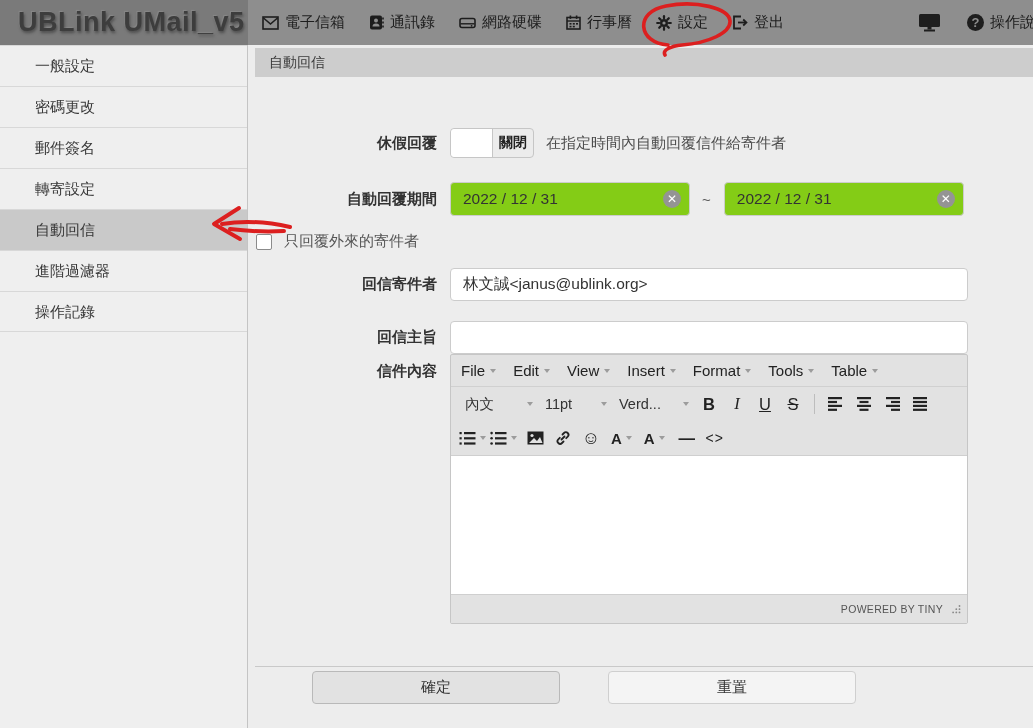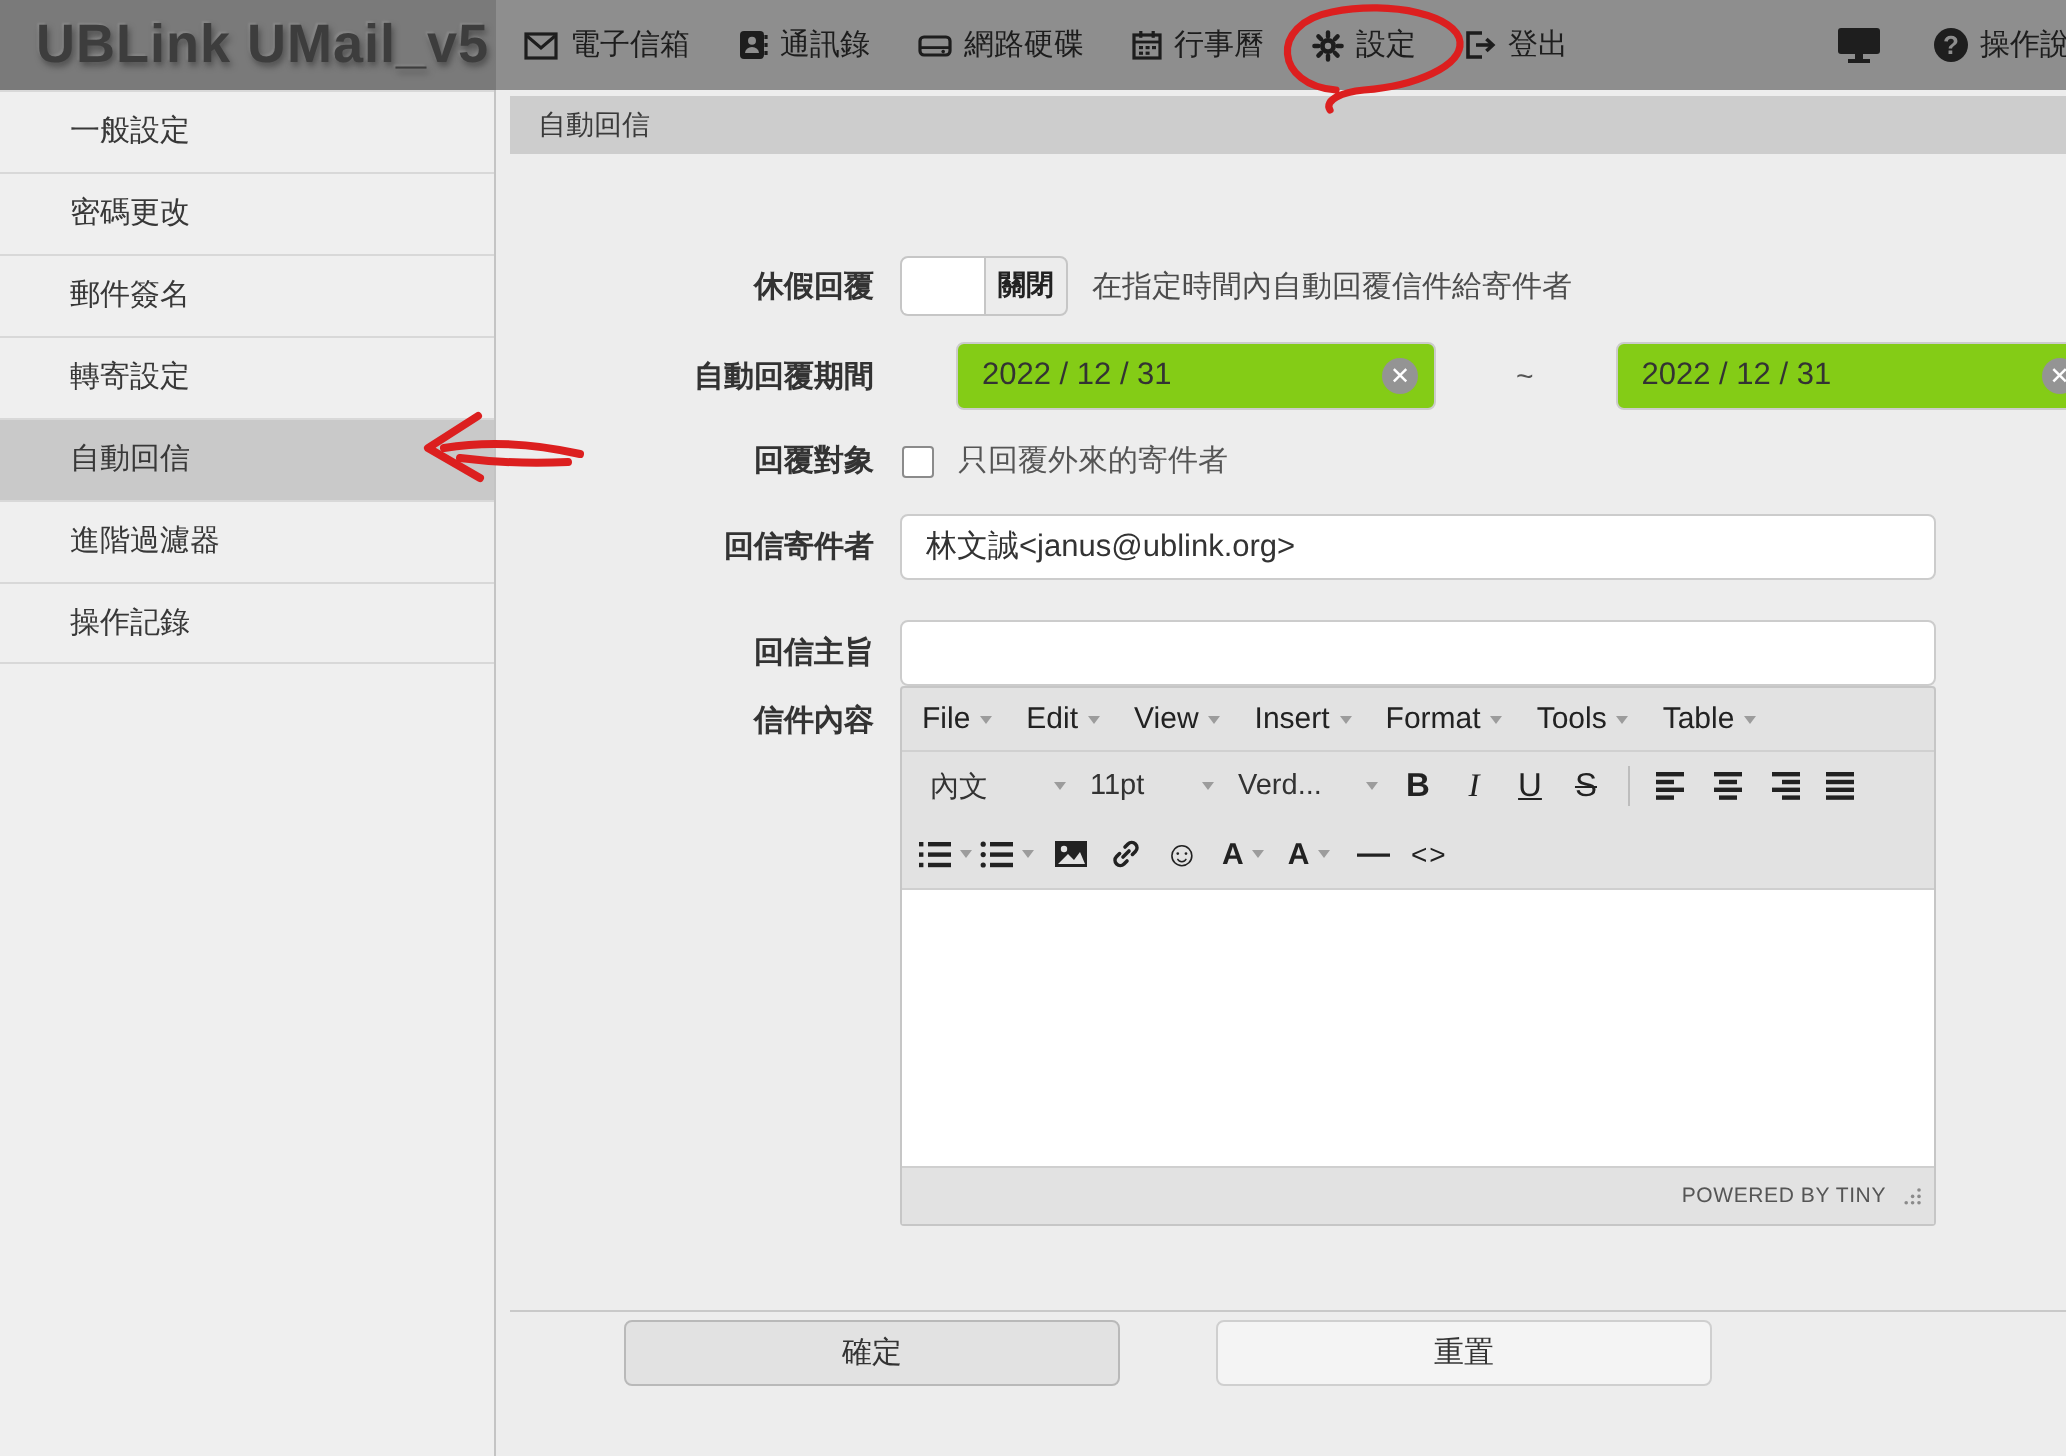--- a/index.html
+++ b/index.html
@@ -30,21 +30,21 @@
   .panel-header{margin-top:3px;height:29px;line-height:29px;background:#cdcdcd;color:#3a3a3a;font-size:14px;padding-left:14px;}
   .form-row{display:flex;align-items:center;}
   .form-label{width:195px;min-width:195px;text-align:right;padding-right:13px;font-weight:bold;font-size:15px;color:#333;}
   .hint{font-size:15px;color:#4c4c4c;margin-left:12px;}
 
   .row-vacation{margin-top:51px;}
   .toggle{width:84px;height:30px;border:1px solid #c6c6c6;border-radius:4px;background:#ececec;display:flex;overflow:hidden;cursor:pointer;}
   .toggle-knob{width:42px;background:#fff;border-right:1px solid #c6c6c6;border-radius:3px 0 0 3px;}
   .toggle-label{flex:1;display:flex;align-items:center;justify-content:center;font-size:14px;font-weight:bold;color:#222;}
 
-  .row-period{margin-top:13px;gap:28px;}
+  .row-period{margin-top:24px;}
   .date-wrap{position:relative;}
   .date-input{width:240px;height:34px;border:1px solid #ccc;border-radius:4px;background:#84cc16;
               font-size:15.5px;color:#333;padding:0 30px 0 12px;outline:none;}
   .clear-btn{position:absolute;right:9px;top:50%;margin-top:-9px;width:18px;height:18px;border-radius:50%;background:#949494;
              color:#fff;font-size:12px;line-height:18px;text-align:center;cursor:pointer;}
   .tilde{margin:0 13px 0 12px;color:#555;font-size:15px;}
 
   .row-target{margin-top:16px;}
   .checkbox{width:16px;height:16px;border:1px solid #8b8b8b;background:#fff;border-radius:2px;margin-left:1px;cursor:pointer;}
   .check-label{font-size:15px;color:#555;margin-left:12px;}
@@ -204,21 +204,20 @@
         <span class="clear-btn">✕</span>
       </div>
       <span class="tilde">~</span>
       <div class="date-wrap">
         <input class="date-input" type="text" readonly="" value="2022 / 12 / 31" style="">
         <span class="clear-btn">✕</span>
       </div>
     </div>
 
     <div class="form-row row-target">
-      <div class="form-label">回覆對象</div>
       <span class="checkbox"></span>
       <span class="check-label">只回覆外來的寄件者</span>
     </div>
 
     <div class="form-row row-sender">
       <div class="form-label">回信寄件者</div>
       <input class="text-input" type="text" value="林文誠&lt;janus@ublink.org&gt;" style="">
     </div>
 
     <div class="form-row row-subject">

